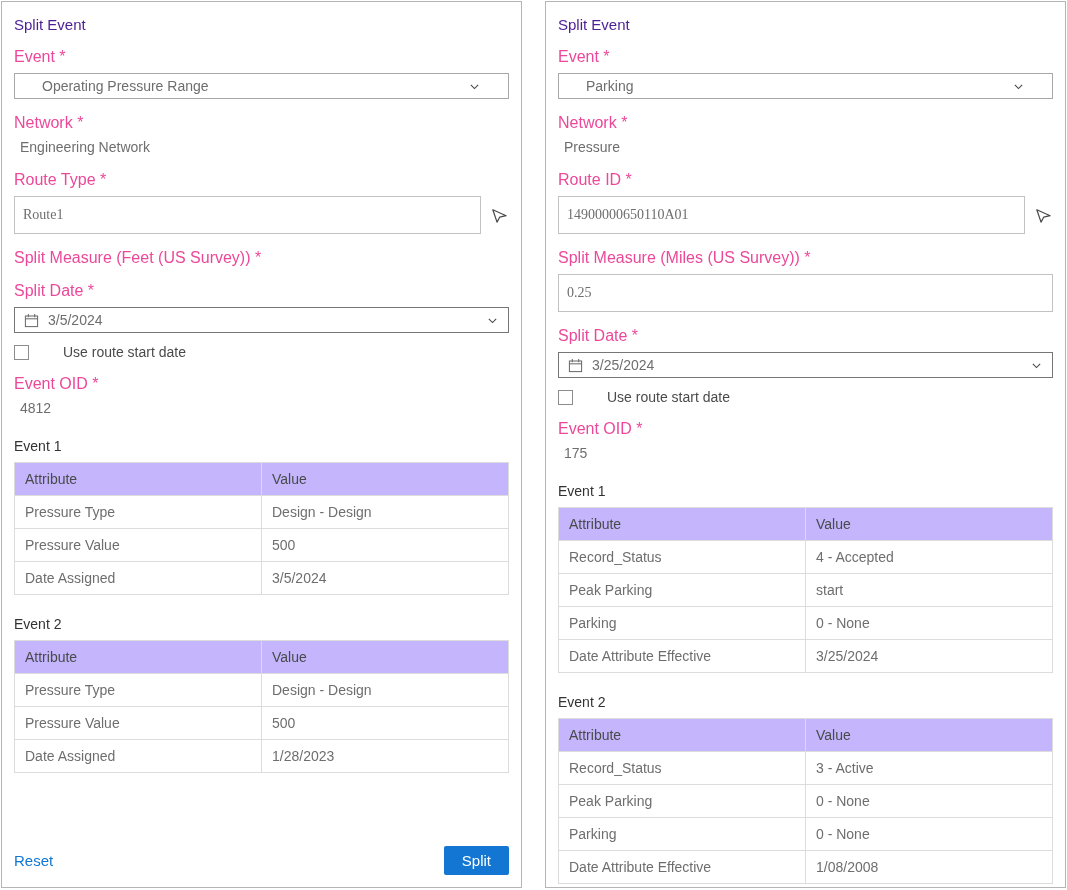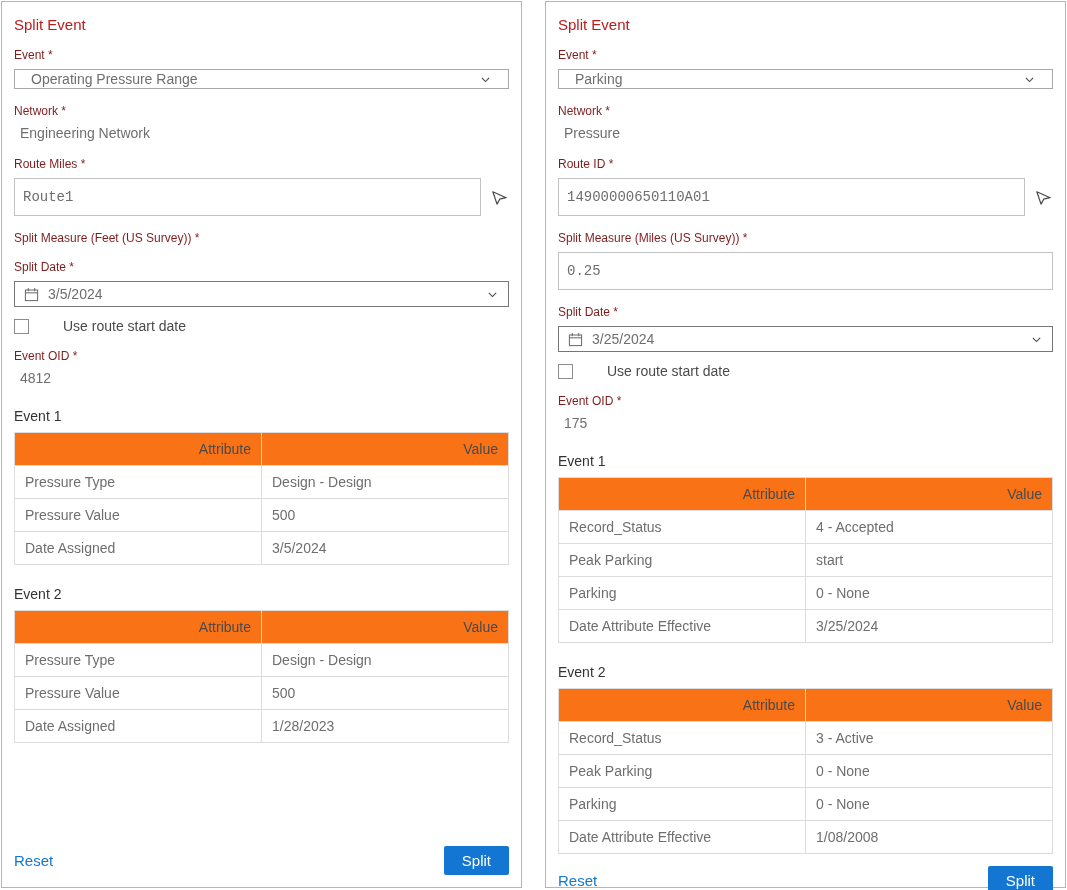--- a/index.html
+++ b/index.html
@@ -12,35 +12,35 @@
     font-family: "Liberation Sans", sans-serif;
     overflow: hidden;
   }
   .panel {
     width: 521px; height: 887px;
     border: 1px solid #b5b5b5;
     background: #fff;
     display: flex; flex-direction: column;
   }
   .panel-body { padding: 12px 12px 0 12px; flex: 1 1 auto; }
-  .panel-title { font-size: 15px; color: #b91c1c; margin: 2px 0 4px 0; }
-  .field-label { font-size: 12px; color: #7f1d1d; margin: 15px 0 7px 0; }
+  .panel-title { font-size: 15px; color: #4c1d95; margin: 2px 0 4px 0; }
+  .field-label { font-size: 16px; color: #ec4899; margin: 15px 0 7px 0; }
   .field-label.tight { margin-bottom: 5px; }
   .static-value { font-size: 14px; color: #6e6e6e; margin: 6px; line-height: 18px; }
   .select {
-    height: 20px; border: 1px solid #a8a8a8; background: #fff;
+    height: 26px; border: 1px solid #a8a8a8; background: #fff;
     display: flex; align-items: center; justify-content: space-between;
-    padding: 0 16px; cursor: pointer;
+    padding: 0 27px; cursor: pointer;
   }
   .select-text { font-size: 14px; color: #6e6e6e; }
   .chev { flex: 0 0 auto; }
   .route-row { display: flex; align-items: center; }
   .text-input {
     height: 38px; width: 100%; border: 1px solid #c2c2c2; background: #fff;
-    font-family: Liberation Mono, monospace;
+    font-family: Liberation Serif, serif;
     font-size: 14px; color: #6e6e6e; padding: 16px 8px; outline: none;
   }
   .route-row .text-input { flex: 1 1 auto; }
   .picker-btn { flex: 0 0 auto; margin-left: 9px; cursor: pointer; display: flex; }
   .date-field {
     height: 26px; border: 1px solid #767676; background: #fff;
     display: flex; align-items: center; padding: 0 9px; cursor: pointer;
   }
   .date-field .cal { margin-right: 9px; display: flex; }
   .date-text { font-size: 14px; color: #6e6e6e; flex: 1 1 auto; }
@@ -49,21 +49,21 @@
     width: 15px; height: 15px; border: 1px solid #8c8c8c; background: #fff;
     flex: 0 0 auto; cursor: pointer;
   }
   .check-label { font-size: 14px; color: #4a4a4a; margin-left: 10px; }
   .table-title { font-size: 14px; color: #323232; margin: 21px 0 8px 0; }
   table.attr-table {
     width: 100%; border-collapse: collapse;
     border: 1px solid #dcdcdc;
   }
   table.attr-table th {
-    background: #f97316; text-align: right; font-weight: 400;
+    background: #c4b5fd; text-align: left; font-weight: 400;
     font-size: 14px; color: #4a4a4a; padding: 8px 10px;
     border: 1px solid #dcdcdc; width: 50%;
   }
   table.attr-table td {
     font-size: 14px; color: #6e6e6e; padding: 8px 10px;
     border: 1px solid #dcdcdc; width: 50%;
   }
   .panel-footer {
     flex: 0 0 auto;
     display: flex; align-items: center; justify-content: space-between;
@@ -89,21 +89,21 @@
     <div class="select">
       <span class="select-text">Operating Pressure Range</span>
       <svg class="chev" width="13" height="13" viewBox="0 0 16 16">
           <path d="M3.5 6l4.5 4.5L12.5 6" fill="none" stroke="#4a4a4a" stroke-width="1.4"></path>
         </svg>
     </div>
 
     <div class="field-label tight">Network *</div>
     <div class="static-value">Engineering Network</div>
 
-    <div class="field-label">Route Miles *</div>
+    <div class="field-label">Route Type *</div>
     <div class="route-row">
       <input class="text-input" value="Route1" style="">
       <span class="picker-btn">
         <svg width="19" height="19" viewBox="0 0 20 20">
             <path d="M3 4 L17 10.2 L10.2 11.8 L7.4 17 Z" fill="#fff" stroke="#4a4a4a" stroke-width="1.3" stroke-linejoin="round"></path>
           </svg>
       </span>
     </div>
 
     <div class="field-label">Split Measure (Feet (US Survey)) *</div>

